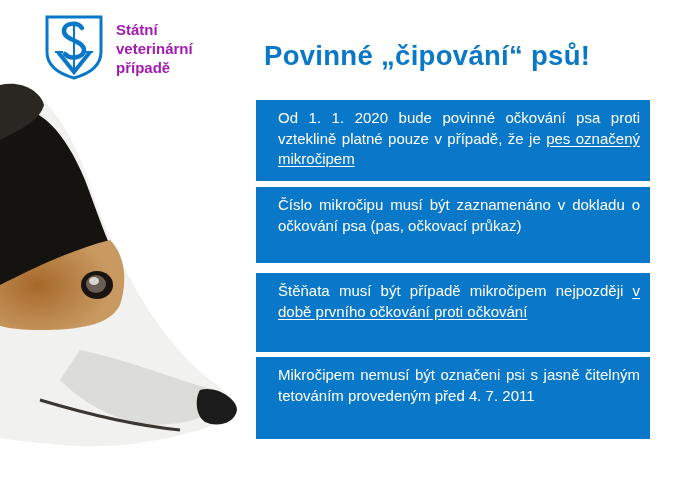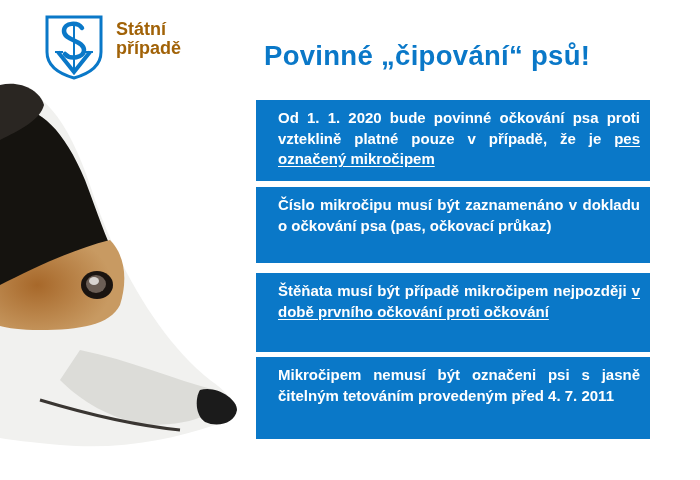--- a/index.html
+++ b/index.html
@@ -1,41 +1,42 @@
 <!DOCTYPE html>
 <html><head>
 <meta charset="utf-8">
 <style>
   html,body{margin:0;padding:0;}
   body{width:700px;height:480px;background:#ffffff;position:relative;overflow:hidden;font-family:"Liberation Sans",sans-serif;}
   .logo{position:absolute;left:44px;top:14px;width:60px;height:66px;}
-  .org{position:absolute;left:116px;top:20px;color:#a16207;font-weight:bold;font-size:18px;line-height:19px;}
+  .org{position:absolute;left:116px;top:20px;color:#a21caf;font-weight:bold;font-size:15px;line-height:19px;}
   .title{position:absolute;left:264px;top:40px;color:#0a78c8;font-weight:bold;font-size:27.5px;letter-spacing:0.3px;white-space:nowrap;}
   .dog{position:absolute;left:0;top:80px;width:250px;height:400px;}
-  .box{position:absolute;left:256px;width:394px;background:#0a78c8;color:#ffffff;font-weight:bold;font-size:15px;line-height:20.5px;box-sizing:border-box;padding:8px 10px 0 22px;text-align:justify;}
+  .box{position:absolute;left:256px;width:394px;background:#0a78c8;color:#ffffff;font-weight:normal;font-size:15px;line-height:20.5px;box-sizing:border-box;padding:8px 10px 0 22px;text-align:justify;}
   .box u{text-decoration:underline;text-underline-offset:2px;}
   #b1{top:100px;height:81px;}
   #b2{top:187px;height:76px;}
   #b3{top:273px;height:79px;}
   #b4{top:357px;height:82px;}
 </style>
 </head>
 <body>
 
 <svg class="logo" viewBox="0 0 60 66">
   <path d="M3 3 H57 V38 C57 52 44 60 30 64 C16 60 3 52 3 38 Z" fill="#fff" stroke="#0a78c8" stroke-width="3"></path>
   <path d="M38 14 C34 8 20 8 20 17 C20 27 40 26 40 36 C40 44 26 46 21 40" fill="none" stroke="#0a78c8" stroke-width="4.5" stroke-linecap="round"></path>
   <line x1="30" y1="8" x2="30" y2="56" stroke="#0a78c8" stroke-width="2"></line>
   <path d="M14 38 L30 58 L46 38" fill="none" stroke="#0a78c8" stroke-width="4"></path>
   <line x1="11" y1="38" x2="19" y2="38" stroke="#0a78c8" stroke-width="2"></line>
   <line x1="41" y1="38" x2="49" y2="38" stroke="#0a78c8" stroke-width="2"></line>
 </svg>
 
 <div class="org">
   <div>Státní</div>
+  <div>veterinární</div>
   <div>případě</div>
 </div>
 
 <div class="title">Povinné „čipování“ psů!</div>
 
 <svg class="dog" viewBox="0 0 250 400">
   <defs>
     <radialGradient id="tan" cx="0.3" cy="0.5" r="0.6">
       <stop offset="0" stop-color="#a7682a"></stop>
       <stop offset="1" stop-color="#c89a62"></stop>

